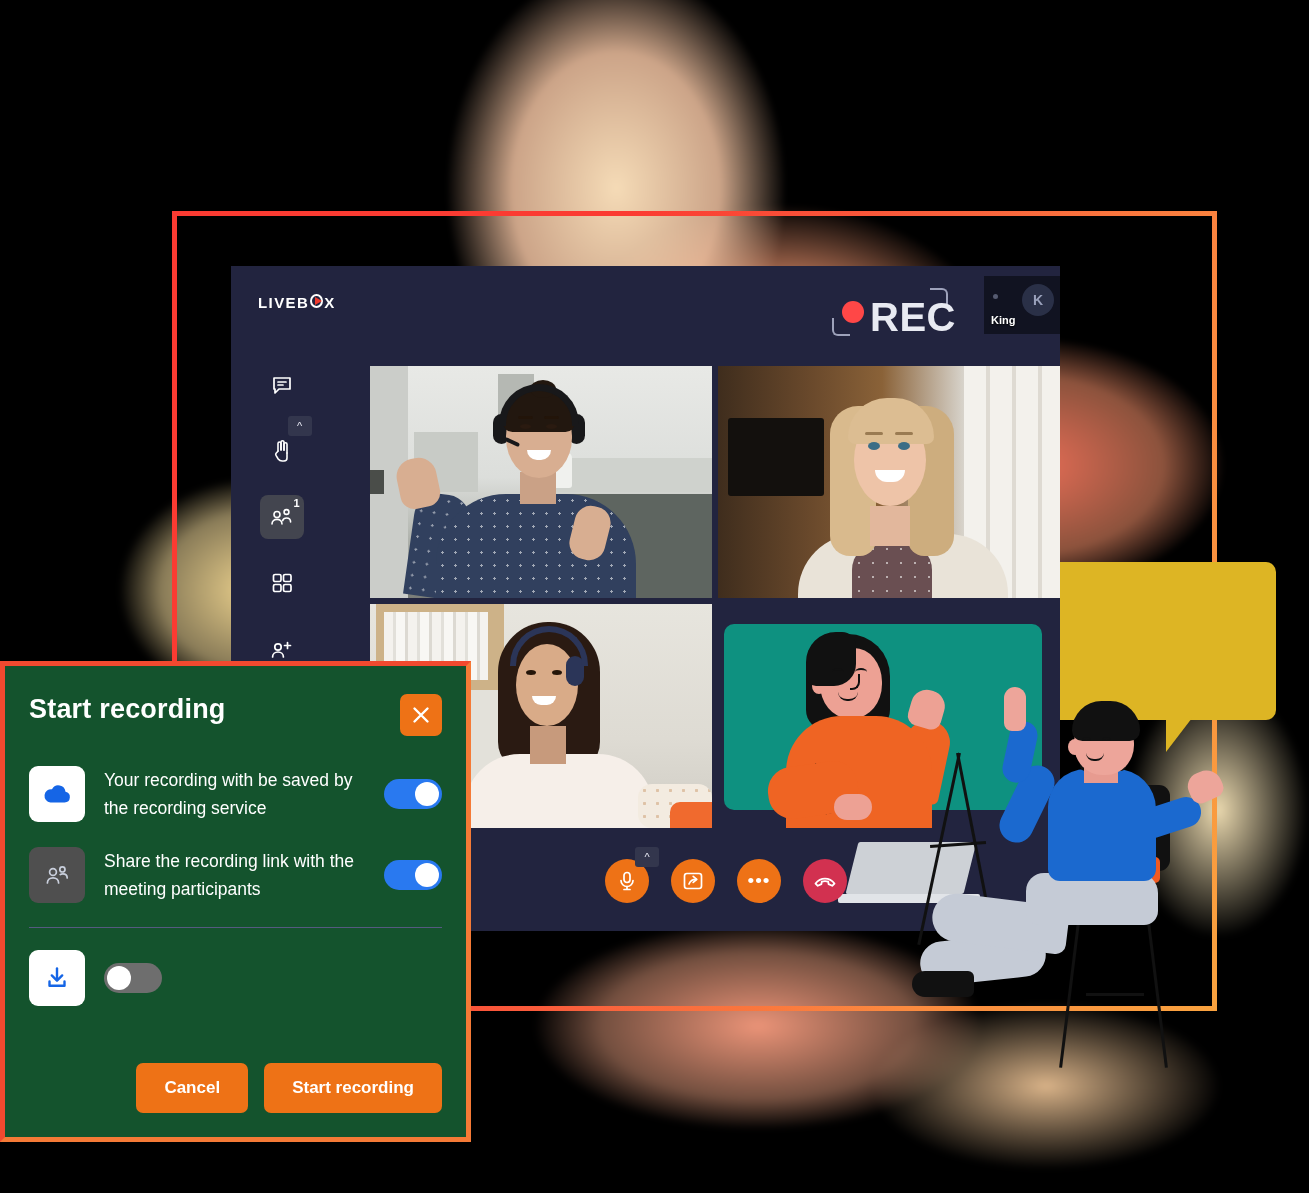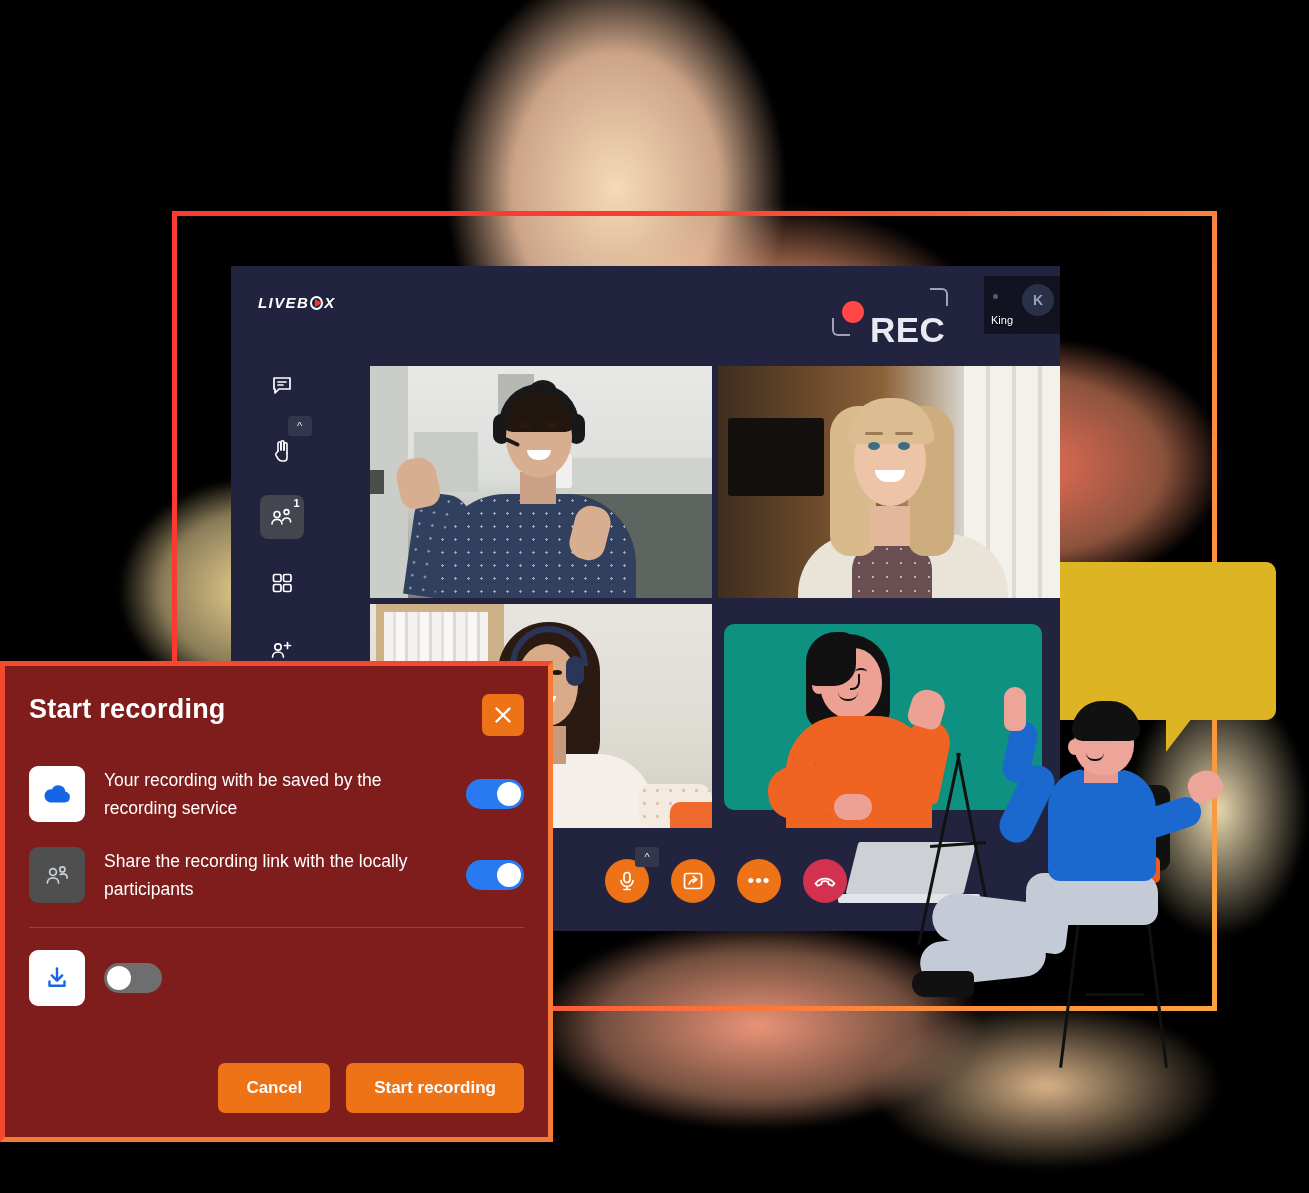--- a/index.html
+++ b/index.html
@@ -50,21 +50,21 @@
 
   
   .app {
     position: absolute; left: 231px; top: 266px; width: 829px; height: 665px;
     background: #22243f;
   }
   .app-header { position: relative; height: 90px; }
   .logo {
     position: absolute; left: 27px; top: 28px;
     color: #ffffff; font-size: 15px; font-weight: 700; letter-spacing: 1.4px;
-    display: flex; align-items: center; font-style: italic;
+    display: flex; align-items: flex-start;
   }
   .logo .letter-o {
     display: inline-block; position: relative; width: 13px; height: 14px;
     margin: 0 1px;
   }
   .logo .letter-o::before {
     content: ""; position: absolute; inset: 0;
     border: 2.2px solid #ffffff; border-radius: 50%;
   }
   .logo .letter-o::after {
@@ -80,38 +80,38 @@
   .rec-badge .corner {
     position: absolute; width: 18px; height: 18px; border: 2.5px solid #9ea2bb;
   }
   .rec-badge .c-bl { left: 0; bottom: 0; border-top: none; border-right: none; border-bottom-left-radius: 6px; }
   .rec-badge .c-tr { right: 0; top: 0; border-bottom: none; border-left: none; border-top-right-radius: 6px; }
   .rec-dot {
     position: absolute; left: 10px; top: 13px; width: 22px; height: 22px;
     border-radius: 50%; background: #ff4747;
   }
   .rec-text {
-    position: absolute; left: 38px; top: 22px;
-    color: #e8eaf2; font-size: 35px; font-weight: 700; letter-spacing: .5px;
+    position: absolute; left: 38px; top: 7px;
+    color: #e8eaf2; font-size: 40px; font-weight: 700; letter-spacing: .5px;
   }
 
   
   .king-tile {
     position: absolute; right: 0; top: 10px; width: 76px; height: 58px;
     background: #111321; overflow: hidden;
   }
   .king-avatar {
     position: absolute; right: 6px; top: 8px; width: 32px; height: 32px;
     border-radius: 50%; background: #2a3047;
     color: #9aa1bb; font-size: 14px; font-weight: 600;
     display: flex; align-items: center; justify-content: center;
   }
   .king-name {
     position: absolute; left: 7px; bottom: 8px;
-    color: #ffffff; font-size: 11px; font-weight: 400;
+    color: #ffffff; font-size: 11px; font-weight: 700;
     text-shadow: 0 1px 2px rgba(0,0,0,.9);
     margin-top: 39px;
   }
   .king-mute-dot {
     position: absolute; left: 9px; top: 18px; width: 5px; height: 5px;
     border-radius: 50%; background: #555a70;
   }
 
   
   .sidebar {
@@ -317,22 +317,22 @@
   .m-handUp { position:absolute; left: 74px; top: -38px; width: 22px; height: 44px; border-radius: 11px 11px 8px 8px; background:#eda59a; }
   .m-armR { position:absolute; left: 204px; top: 78px; width: 68px; height: 30px; background:#1b69cf; border-radius: 15px; transform: rotate(-18deg); }
   .m-handR { position:absolute; left: 258px; top: 46px; width: 34px; height: 30px; border-radius: 14px 16px 10px 10px; background:#eda59a; transform: rotate(-24deg); }
   .m-pantsTop { position:absolute; left: 96px; top: 148px; width: 132px; height: 52px; background:#c5cbd6; border-radius: 18px 20px 14px 14px; }
   .m-pantsLeg { position:absolute; left: 2px; top: 174px; width: 136px; height: 48px; background:#c5cbd6; border-radius: 24px 8px 10px 24px; transform: rotate(7deg); }
   .m-pantsLeg2 { position:absolute; left: -10px; top: 212px; width: 126px; height: 44px; background:#c5cbd6; border-radius: 22px; transform: rotate(-6deg); }
   .m-shoe { position:absolute; left: -18px; top: 246px; width: 62px; height: 26px; background:#111; border-radius: 13px 6px 6px 13px; }
 
   
   .dialog {
-    position: absolute; left: 0; top: 661px; width: 553px; height: 481px;
-    background: #7f1d1d; border: 5px solid #f2492f;
+    position: absolute; left: 0; top: 661px; width: 471px; height: 481px;
+    background: #14532d; border: 5px solid #f2492f;
     border-right-color: #f57a36; border-bottom-color: #f57a36;
     padding: 28px 24px 0 24px;
   }
   .dlg-head { display: flex; align-items: flex-start; justify-content: space-between; }
   .dlg-title { color:#ffffff; font-size: 27px; font-weight: 700; letter-spacing: .2px; }
   .close-btn {
     width: 42px; height: 42px; border-radius: 7px; background:#ee7216;
     display:flex; align-items:center; justify-content:center; cursor:pointer;
     border: none;
   }
@@ -658,21 +658,21 @@
         <div class="opt-icon gray">
           <span>
             <svg width="28" height="24" viewBox="0 0 28 24" fill="none" stroke="#c9cfdc" stroke-width="1.7" stroke-linecap="round" stroke-linejoin="round">
               <circle cx="10" cy="9" r="3.4"></circle>
               <path d="M4.4 20c0-3.1 2.5-5.2 5.6-5.2s5.6 2.1 5.6 5.2"></path>
               <circle cx="19.4" cy="6.4" r="2.6"></circle>
               <path d="M17.2 11.6c.8-.6 1.6-.8 2.6-.8 2.6 0 4.4 1.8 4.4 4.2"></path>
             </svg>
           </span>
         </div>
-        <div class="opt-label">Share the recording link with the locally participants</div>
+        <div class="opt-label">Share the recording link with the meeting participants</div>
         <div class="toggle on">
             <span class="knob"></span>
           </div>
       </div>
 
       <div class="divider"></div>
 
       <div class="opt-row">
         <div class="opt-icon white">
           <span>

